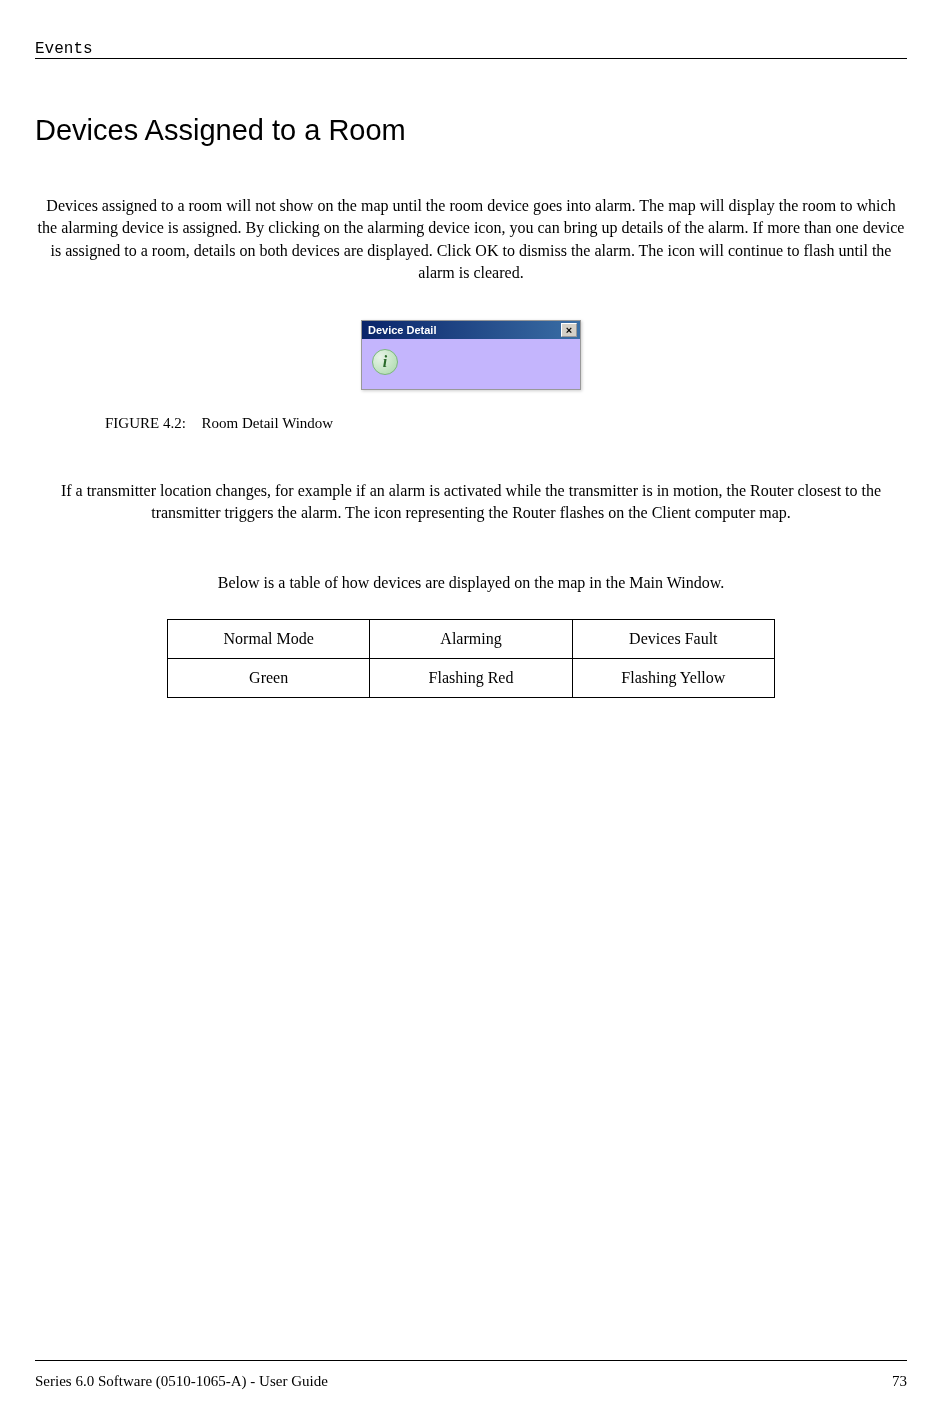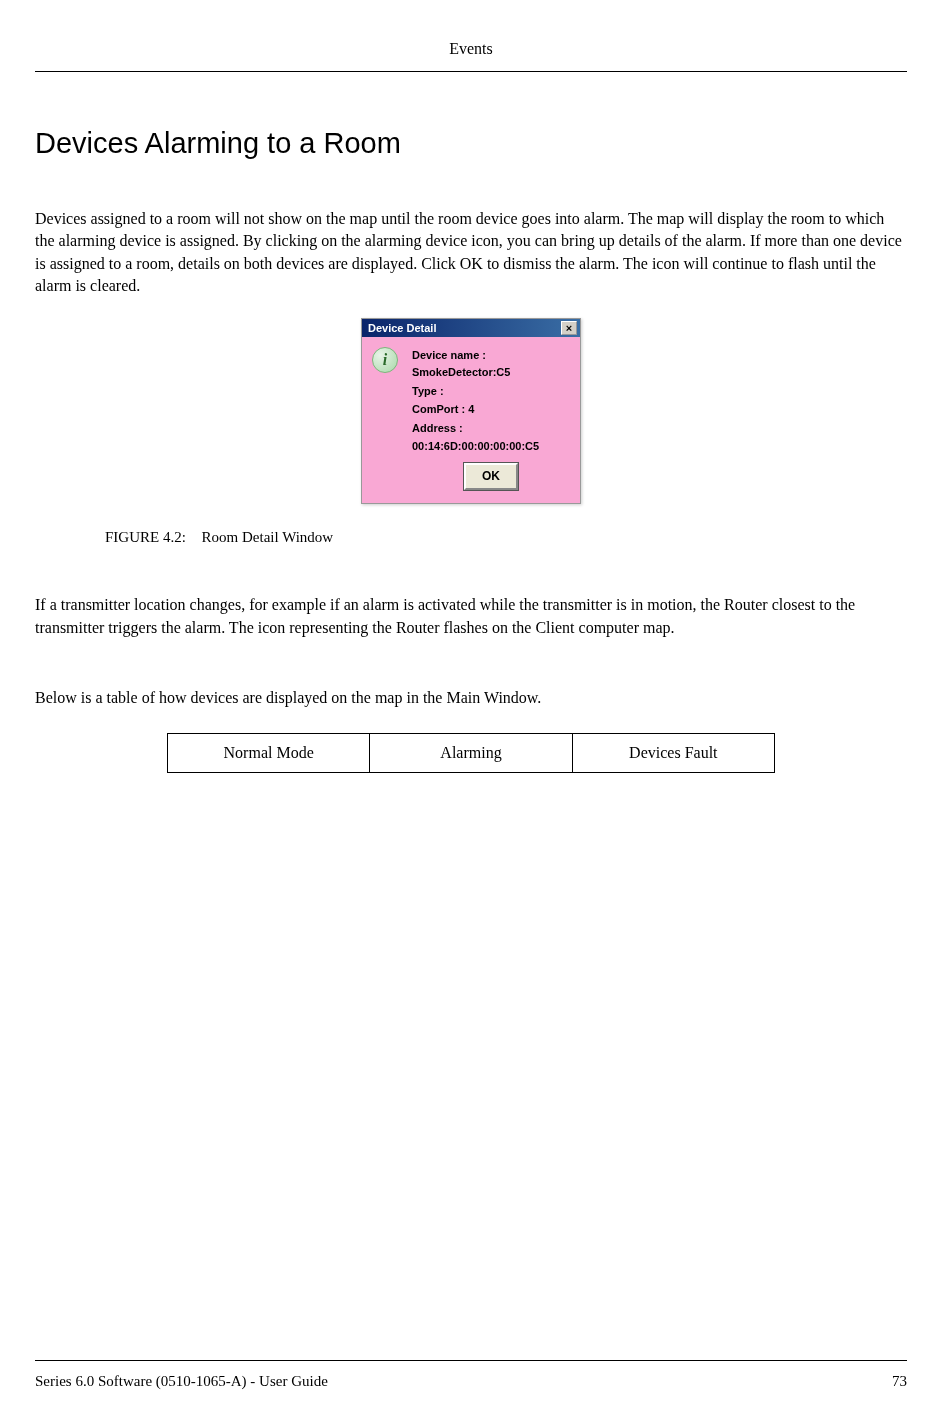--- a/index.html
+++ b/index.html
@@ -9,51 +9,53 @@
     }
     body {
       font-family: Georgia, 'Times New Roman', serif;
       width: 942px;
       height: 1420px;
       background: white;
       position: relative;
       padding: 40px 35px 30px 35px;
     }
     .header-section {
-      text-align: center;
-      padding-bottom: 13px;
+      text-align: left;
+      padding-bottom: 0;
       border-bottom: 1.5px solid #000;
       margin-bottom: 55px;
+      font-family: Liberation Mono, monospace;
     }
     .header-text {
       font-size: 16px;
     }
     .section-title {
       font-size: 29px;
       font-weight: normal;
       font-family: Arial, Helvetica, sans-serif;
       margin-bottom: 20px;
     }
     .body-text {
       font-size: 16px;
       line-height: 1.4;
       margin-bottom: 20px;
-      text-align: left;
+      text-align: center;
       margin-top: 48px;
     }
     .dialog-container {
       display: flex;
       justify-content: center;
       margin: 15px 0 25px 0;
     }
     .dialog-box {
       width: 220px;
       border: 1px solid #999;
-      background: #f9a8d4;
+      background: #c4b5fd;
       box-shadow: 1px 1px 3px rgba(0,0,0,0.2);
+      margin-top: 15px;
     }
     .dialog-titlebar {
       background: linear-gradient(to right, #0a246a, #3a6ea5);
       color: white;
       padding: 2px 3px 2px 6px;
       font-family: Tahoma, Arial, sans-serif;
       font-size: 11px;
       font-weight: bold;
       display: flex;
       justify-content: space-between;
@@ -158,62 +160,58 @@
       font-size: 15px;
     }
   </style>
 </head>
 <body>
 
 <div class="header-section">
   <span class="header-text">Events</span>
 </div>
 
-<h1 class="section-title">Devices Alarming to a Room</h1>
+<h1 class="section-title">Devices Assigned to a Room</h1>
 
 <p class="body-text">Devices assigned to a room will not show on the map until the room device goes into alarm. The map will display the room to which the alarming device is assigned. By clicking on the alarming device icon, you can bring up details of the alarm. If more than one device is assigned to a room, details on both devices are displayed. Click OK to dismiss the alarm. The icon will continue to flash until the alarm is cleared.</p>
 
 <div class="dialog-container">
   <div class="dialog-box">
     <div class="dialog-titlebar">
       <span>Device Detail</span>
       <span class="dialog-close">×</span>
     </div>
     <div class="dialog-body">
       <div class="dialog-icon">
         <div class="info-circle">i</div>
       </div>
-      <div class="dialog-content">
-        <div>Device name : SmokeDetector:C5</div>
-        <div>Type :</div>
-        <div>ComPort : 4</div>
-        <div>Address : 00:14:6D:00:00:00:00:C5</div>
-        <div class="dialog-button-row">
-          <span class="ok-button">OK</span>
-        </div>
-      </div>
     </div>
   </div>
 </div>
 
 <div class="figure-caption">
   <span class="figure-label">FIGURE 4.2:</span>
   <span>Room Detail Window</span>
 </div>
 
 <p class="body-text">If a transmitter location changes, for example if an alarm is activated while the transmitter is in motion, the Router closest to the transmitter triggers the alarm. The icon representing the Router flashes on the Client computer map.</p>
 
 <p class="body-text">Below is a table of how devices are displayed on the map in the Main Window.</p>
 
 <table class="device-table">
   <tbody>
       <tr>
     <td>Normal Mode</td>
     <td>Alarming</td>
     <td>Devices Fault</td>
   </tr>
+  <tr>
+    <td>Green</td>
+    <td>Flashing Red</td>
+    <td>Flashing Yellow</td>
+  </tr>
 </tbody>
   </table>
 
 <div class="footer">
   <span>Series 6.0 Software (0510-1065-A) - User Guide</span>
   <span>73</span>
 </div>
 
 </body></html>

